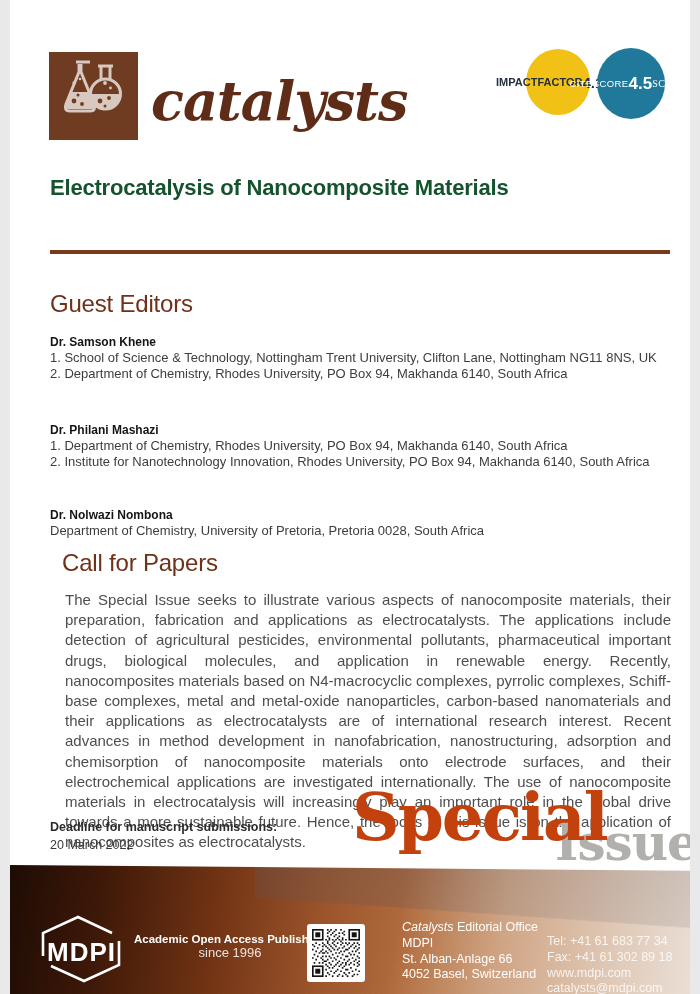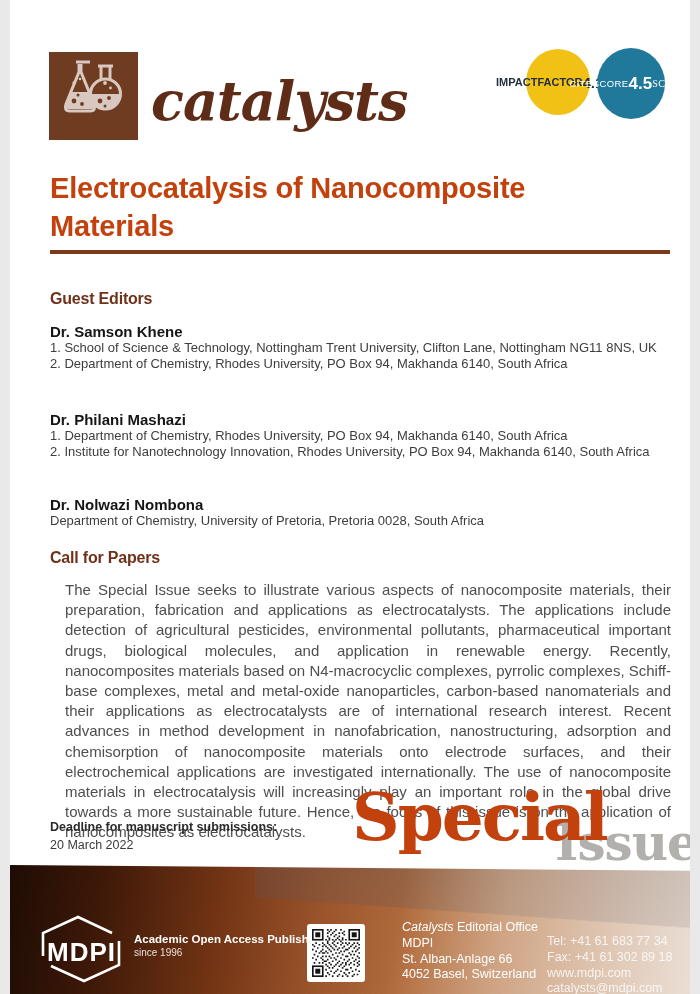--- a/index.html
+++ b/index.html
@@ -16,34 +16,34 @@
          justify-content:center;text-align:center;}
   .badge-if{left:516px;top:49px;width:64px;height:66px;background:#f1c116;color:#232f3f;}
   .badge-if .l{font-size:11px;font-weight:700;line-height:12px;letter-spacing:0;}
   .badge-if .v{font-size:15px;font-weight:700;line-height:16px;margin-top:1px;}
   .badge-cs{left:587px;top:48px;width:68px;height:71px;background:#20799b;color:#fff;}
   .badge-cs .t{font-family:Liberation Sans, sans-serif;font-size:9.5px;letter-spacing:.4px;line-height:11px;}
   .badge-cs .v{font-size:17px;font-weight:700;line-height:18px;}
   .badge-cs .s{font-family:"Liberation Serif",serif;font-size:10px;letter-spacing:.4px;line-height:12px;}
 
   
-  .title{left:40px;top:169px;width:565px;font-size:29px;font-weight:700;
-         line-height:38px;color:#c2410c;letter-spacing:-.2px;}
+  .title{left:40px;top:169px;width:565px;font-size:22px;font-weight:700;
+         line-height:38px;color:#14532d;letter-spacing:-.2px;}
   .title-rule{left:40px;top:250px;width:620px;height:4px;background:#7c3a1d;}
 
   
-  .sec-heading{font-size:16px;font-weight:700;color:#6e3119;letter-spacing:-.2px;}
+  .sec-heading{font-size:24px;font-weight:400;color:#6e3119;letter-spacing:-.2px;}
   .editors{left:40px;top:290px;width:622px;}
   .editors .sec-heading{margin-bottom:16px;}
   .editor{margin-bottom:28px;}
-  .editor .name{font-size:15px;font-weight:700;color:#151515;line-height:16px;}
+  .editor .name{font-size:12px;font-weight:700;color:#151515;line-height:16px;}
   .editor .aff{font-size:13px;color:#3d3d3d;line-height:15.5px;}
 
   .cfp{left:40px;top:549px;width:622px;}
-  .cfp .sec-heading{margin-bottom:13px;}
+  .cfp .sec-heading{margin-bottom:13px;margin-left:12px;}
   .cfp-body{margin-left:15px;width:606px;font-size:15px;line-height:20.2px;
             color:#4e4e4e;text-align:justify;}
 
   .deadline{left:40px;top:818px;color:#2c2c2c;}
   .deadline .dl-label{font-size:12.5px;font-weight:700;line-height:18px;}
   .deadline .dl-date{font-size:12.5px;line-height:18px;color:#3a3a3a;}
 
   
   .si{left:0;top:0;width:700px;height:994px;pointer-events:none;z-index:3;border-radius:27px;}
   .word-issue{position:absolute;left:545px;top:818px;font-family:"DejaVu Serif",serif;
@@ -59,21 +59,21 @@
   .band-shade{position:absolute;left:35%;top:0;width:65%;height:100%;
         background:linear-gradient(184deg,rgba(96,82,80,.38) 0%,rgba(96,82,80,.28) 42%,rgba(96,82,80,0) 43%);}
   .band-sheen{position:absolute;inset:0;
         background:linear-gradient(100deg,rgba(255,255,255,0) 55%,rgba(255,245,238,.25) 70%,rgba(255,250,245,.42) 100%);}
   .noise{position:absolute;inset:0;width:100%;height:100%;opacity:.16;mix-blend-mode:overlay;}
 
   .fcontent{left:0;top:858px;width:700px;height:136px;z-index:4;color:#fff;}
   .mdpi-logo{position:absolute;left:20px;top:56px;}
   .tagline{position:absolute;left:124px;top:74px;}
   .tagline .t1{font-size:11.5px;font-weight:700;line-height:14px;}
-  .tagline .t2{font-size:10px;line-height:14px;color:rgba(255,255,255,.85);}
+  .tagline .t2{font-size:13px;line-height:14px;color:rgba(255,255,255,.85);text-align:center;}
   .qr{position:absolute;left:297px;top:66px;width:58px;height:58px;background:#fff;
       border-radius:3px;display:flex;align-items:center;justify-content:center;}
   .office{position:absolute;left:392px;top:62px;font-size:12.5px;line-height:15.8px;}
   .contact{position:absolute;left:537px;top:76px;font-size:12.5px;line-height:15.8px;
            color:rgba(255,255,255,.82);}
   .it{font-style:italic;}
   .contact .link{color:rgba(255,255,255,.82);text-decoration:none;}
 </style>
 </head>
 <body>

